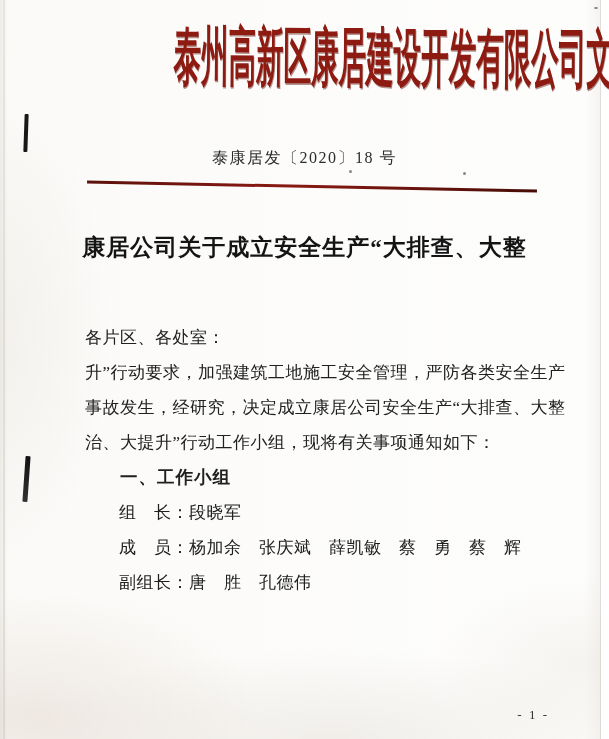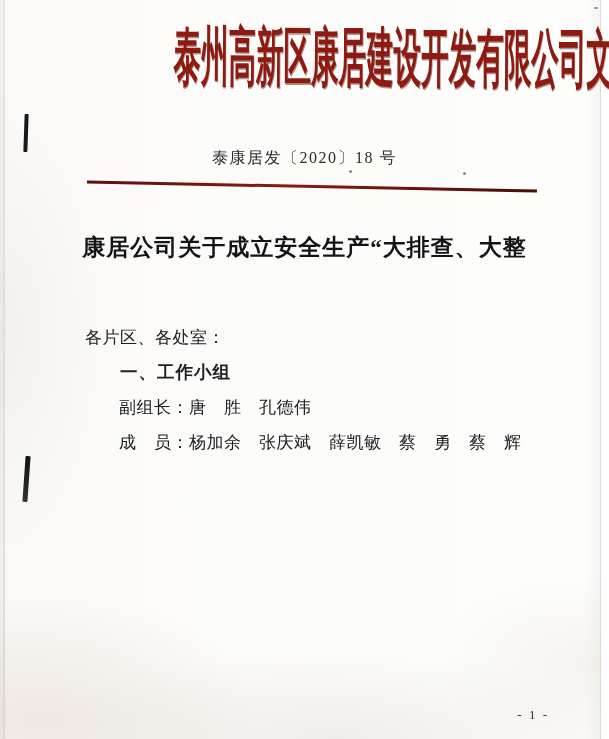--- a/index.html
+++ b/index.html
@@ -90,25 +90,29 @@
   <div class="doc-number">泰康居发〔2020〕18 号</div>
 
   <div class="red-rule"></div>
 
   <div class="notice-title">
     <div>康居公司关于成立安全生产“大排查、大整</div>
   </div>
 
   <div class="body-block">
     <div class="line">各片区、各处室：</div>
+    <div class="line">升”行动要求，加强建筑工地施工安全管理，严防各类安全生产</div>
+    <div class="line">事故发生，经研究，决定成立康居公司安全生产“大排查、大整</div>
+    <div class="line">治、大提升”行动工作小组，现将有关事项通知如下：</div>
 
     <div class="line section-heading">一、工作小组</div>
 
+    <div class="line indent"><span>组　长：</span><span>段晓军</span></div>
+
+    <div class="line indent"><span>成　员：</span><span>杨加余　张庆斌　薛凯敏　蔡　勇　蔡　辉</span></div>
 
     <div class="line indent"><span>副组长：</span><span>唐　胜　孔德伟</span></div>
-
-    <div class="line indent"><span>成　员：</span><span>杨加余　张庆斌　薛凯敏　蔡　勇　蔡　辉</span></div>
 
   </div>
 
   <div class="page-num">- 1 -</div>
 
 </div>
 
 </body></html>

